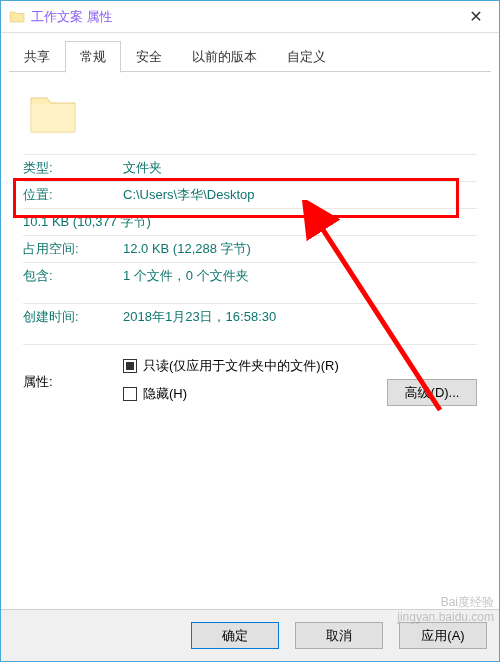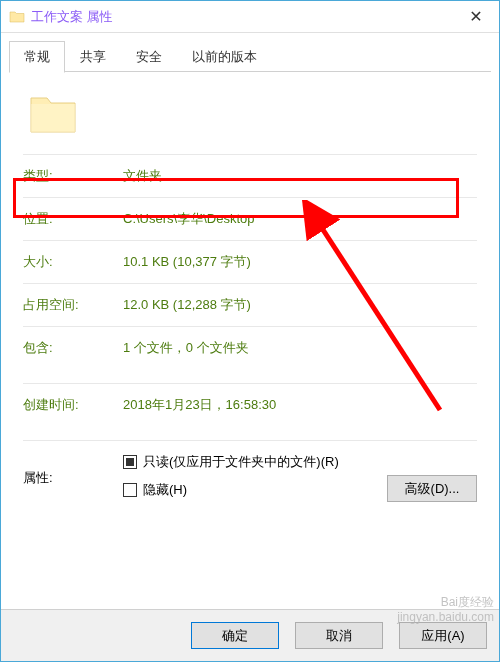--- a/index.html
+++ b/index.html
@@ -74,24 +74,24 @@
     overflow: hidden;
   }
   .folder-icon {
     width: 52px; height: 52px;
     margin-bottom: 14px;
     margin-left: 4px;
   }
   .folder-icon svg { width: 52px; height: 52px; display: block; }
   .row {
     display: flex;
-    padding: 12px 0;
+    padding: 4px 0;
     border-top: 1px solid #e8e8e8;
     font-size: 13px;
-    color: #4d7c0f;
+    color: #0f766e;
   }
   .row:first-of-type { border-top: 1px solid #e8e8e8; }
   .label { width: 100px; flex-shrink: 0; }
   .value { flex: 1; }
   .row-gap { height: 14px; }
   .attr-section {
     display: flex;
     padding: 12px 0 6px 0;
     border-top: 1px solid #e8e8e8;
     align-items: center;
@@ -184,24 +184,25 @@
           <path fill="#ffe9a6" stroke="#d9b958" stroke-width="0.5" d="M1 3 h5 l1.5 1.5 H15 V13 H1 Z"></path>
         </svg>
     </span>
     <span class="title-text">工作文案 属性</span>
     <div class="close-btn">
       <span>✕</span>
     </div>
   </div>
 
   <div class="tabs">
+    <div class="tab">共享</div>
     <div class="tab active">常规</div>
-    <div class="tab">共享</div>
     <div class="tab">安全</div>
     <div class="tab">以前的版本</div>
+    <div class="tab">自定义</div>
   </div>
 
   <div class="content">
 
     <div class="folder-icon">
       <svg viewBox="0 0 52 52">
         <path fill="#ffeeb5" stroke="#e8cf85" stroke-width="1" d="M4 10 h16 l4 5 H48 V44 H4 Z"></path>
         <path fill="#fff7d6" d="M4 16 H48 V44 H4 Z" opacity="0.5"></path>
       </svg>
     </div>
@@ -210,21 +211,20 @@
       <div class="label">类型:</div>
       <div class="value">文件夹</div>
     </div>
 
     <div class="row">
       <div class="label">位置:</div>
       <div class="value">C:\Users\李华\Desktop</div>
     </div>
 
     <div class="row">
-      <div class="label">大小:</div>
       <div class="value">10.1 KB (10,377 字节)</div>
     </div>
 
     <div class="row">
       <div class="label">占用空间:</div>
       <div class="value">12.0 KB (12,288 字节)</div>
     </div>
 
     <div class="row">
       <div class="label">包含:</div>

